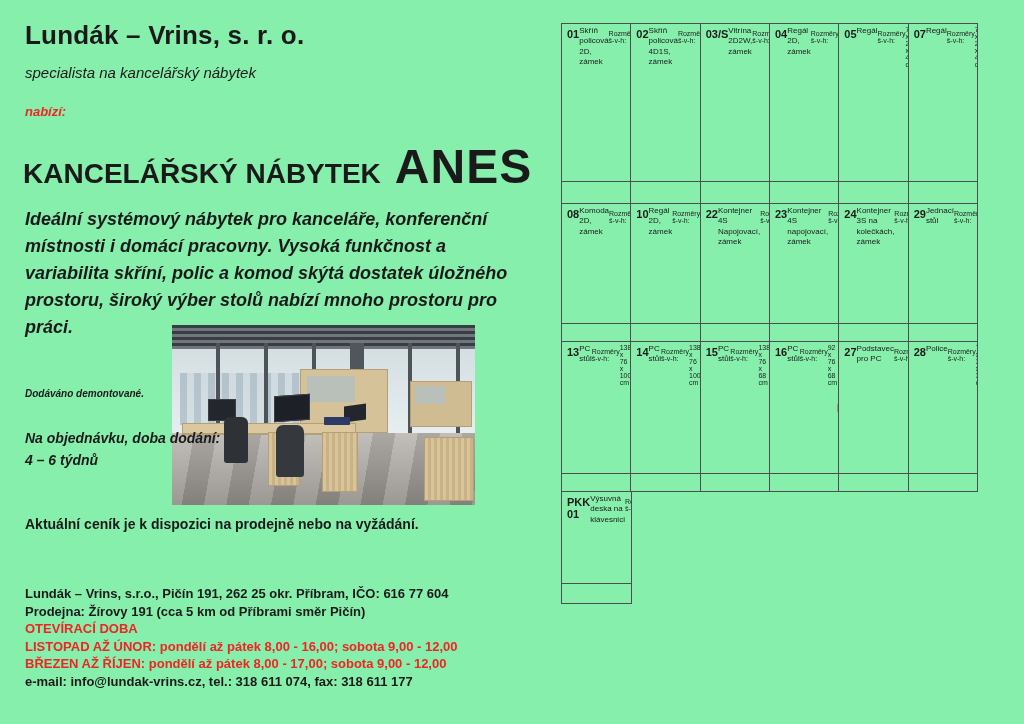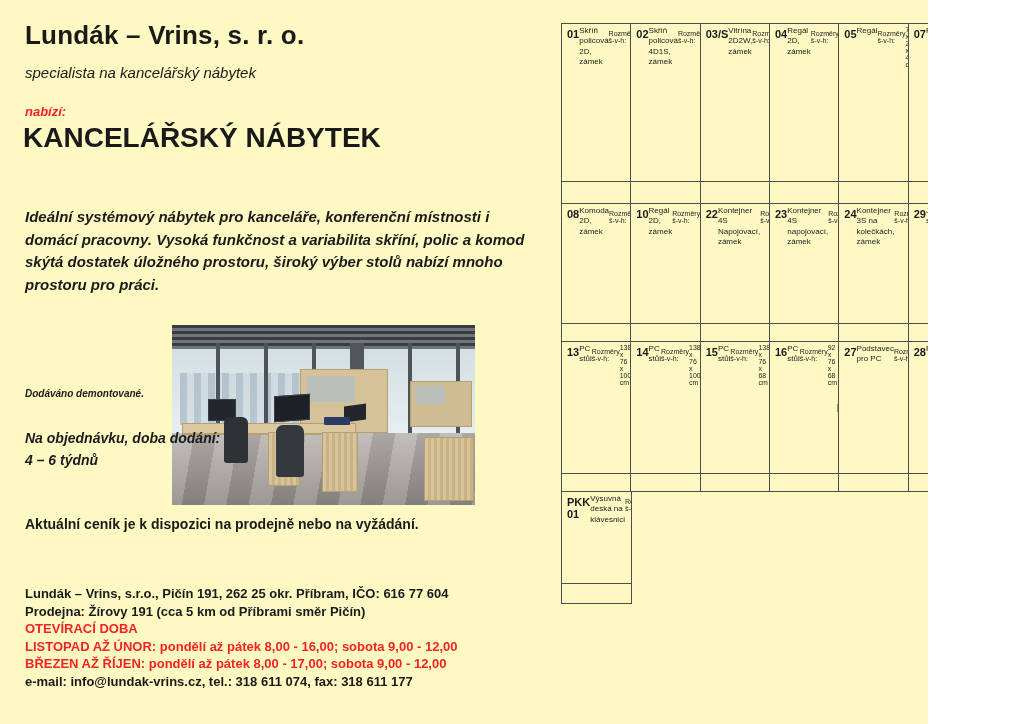--- a/index.html
+++ b/index.html
@@ -1,27 +1,27 @@
 <!DOCTYPE html>
 <html><head>
 <meta charset="utf-8">
 <style>
   html,body{margin:0;padding:0;background:#fff;}
-  .page{position:relative;width:928px;height:724px;background:#fef9c3;overflow:hidden;
+  .page{position:relative;width:1024px;height:724px;background:#86efac;overflow:hidden;
         font-family:"Liberation Sans",sans-serif;color:#1a1a1a;text-decoration:underline;}
   .abs{position:absolute;}
 
   
   .company{top:20px;left:25px;font-size:26px;font-weight:bold;letter-spacing:.2px;}
   .tagline{top:64px;left:25px;font-size:15px;font-style:italic;}
   .offers{top:104px;left:25px;font-size:13px;font-style:italic;font-weight:bold;color:#f02424;}
-  .titlerow{top:122px;left:23px;display:flex;align-items:baseline;gap:14px;}
+  .titlerow{top:139px;left:23px;display:flex;align-items:baseline;gap:14px;}
   .title-prefix{font-size:28px;font-weight:bold;}
   .title-brand{font-size:48px;font-weight:bold;letter-spacing:1px;}
-  .intro{top:206px;left:25px;width:505px;font-size:15px;font-weight:bold;font-style:italic;line-height:1.5;}
+  .intro{top:206px;left:25px;width:505px;font-size:18px;font-weight:bold;font-style:italic;line-height:1.5;}
   .features{top:284px;left:25px;width:470px;font-size:13.5px;font-style:italic;line-height:1.62;}
   .red{color:#f02424;}
   .disassembled{top:388px;left:25px;font-size:10px;font-weight:bold;font-style:italic;}
   .order1{top:430px;left:25px;font-size:14px;font-weight:bold;font-style:italic;}
   .order2{top:452px;left:25px;font-size:14px;font-weight:bold;font-style:italic;}
   .pricelist{top:516px;left:25px;font-size:14px;font-weight:bold;}
   .footer{top:585px;left:25px;width:515px;font-size:13px;font-weight:bold;line-height:17.5px;}
 
   
   .photo{left:172px;top:325px;width:303px;height:180px;overflow:hidden;background:#dde4e6;}
@@ -130,20 +130,21 @@
 </head>
 <body>
 
 <div class="page">
 
   <div class="abs company">Lundák – Vrins, s. r. o.</div>
   <div class="abs tagline">specialista na kancelářský nábytek</div>
   <div class="abs offers">nabízí:</div>
   <div class="abs titlerow">
     <span class="title-prefix">KANCELÁŘSKÝ NÁBYTEK</span>
+    <span class="title-brand">ANES</span>
   </div>
   <div class="abs intro">Ideální systémový nábytek pro kanceláře, konferenční místnosti i domácí pracovny. Vysoká funkčnost a variabilita skříní, polic a komod skýtá dostatek úložného prostoru, široký výber stolů nabízí mnoho prostoru pro práci.</div>
 
   <div class="abs photo">
     <div class="ph-sky"></div>
     <div class="ph-city"></div>
     <div class="ph-louver"></div>
     <div class="ph-mullions"></div>
     <div class="ph-pillar"></div>
     <div class="ph-floor"></div>

